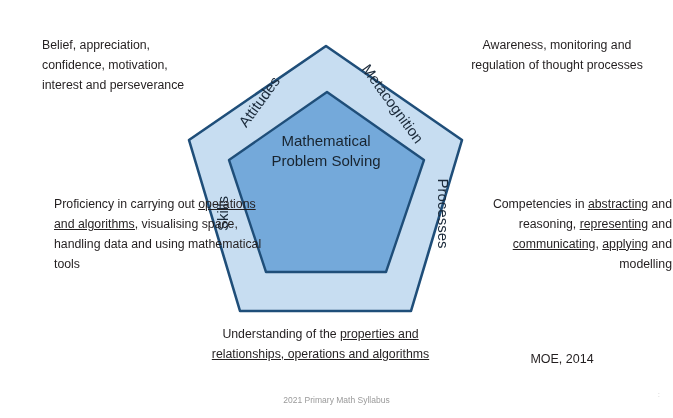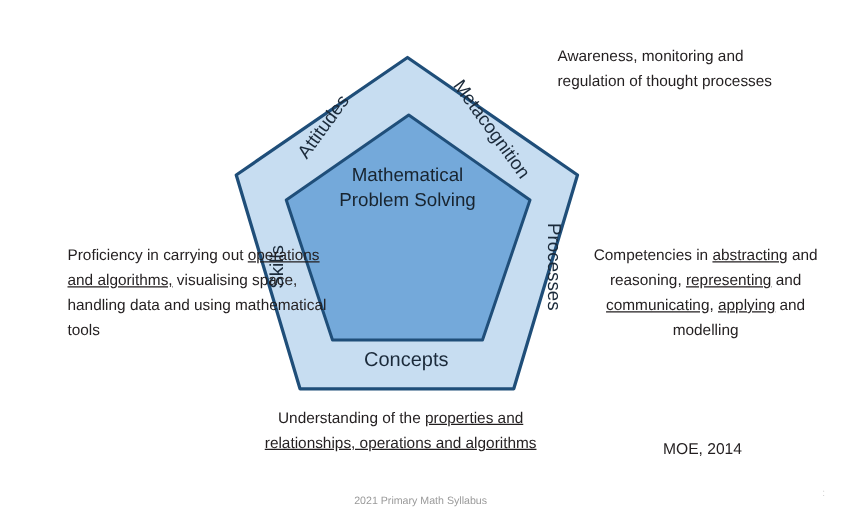--- a/index.html
+++ b/index.html
@@ -19,23 +19,23 @@
   .caption {
     position: absolute;
     font-size: 12.3px;
     line-height: 1.62;
     color: #231f20;
     white-space: pre-line;
   }
   .caption .u { text-decoration: underline; }
 
   #cap-attitudes { left: 42px; top: 36px; width: 230px; text-align: left; }
-  #cap-metacognition { left: 446px; top: 36px; width: 222px; text-align: left; }
+  #cap-metacognition { left: 446px; top: 36px; width: 222px; text-align: center; }
   #cap-skills { left: 32px; top: 195px; width: 215px; text-align: left; margin-left: 22px; }
-  #cap-processes { left: 457px; top: 195px; width: 215px; text-align: center; }
+  #cap-processes { left: 457px; top: 195px; width: 215px; text-align: right; }
   #cap-concepts {
     left: 189px; top: 325px; width: 263px;
     text-align: center;
   }
 
   #diagram {
     position: absolute;
     left: 0; top: 0;
     width: 673px; height: 418px;
   }
@@ -113,26 +113,28 @@
 <div id="slide">
 
   <svg id="diagram" viewBox="0 0 673 418">
     <polygon points="326,46 462,140 411,311 240,311 189,140" fill="#c7ddf1" stroke="#1f4e79" stroke-width="2.6" stroke-linejoin="round"></polygon>
     <polygon points="327,92 424,160 386,272 266,272 229,160" fill="#74a9da" stroke="#1f4e79" stroke-width="2.4" stroke-linejoin="round"></polygon>
   </svg>
 
   <div class="pent-label" id="lbl-attitudes">Attitudes</div>
   <div class="pent-label" id="lbl-metacognition">Metacognition</div>
   <div class="pent-label" id="lbl-processes">Processes</div>
-  <div class="pent-label" id="lbl-concepts">Concepts</div>
   <div class="pent-label" id="lbl-skills">Skills</div>
 
   <div id="lbl-core">Mathematical
 Problem Solving</div>
 
+  <div class="caption" id="cap-attitudes">Belief, appreciation,
+confidence, motivation,
+interest and perseverance</div>
 
   <div class="caption" id="cap-metacognition">Awareness, monitoring and
 regulation of thought processes</div>
 
   <div class="caption" id="cap-skills"><span>Proficiency in carrying out </span><span class="u">operations and algorithms,</span><span> visualising space, handling data and using mathematical tools</span></div>
 
   <div class="caption" id="cap-processes"><span>Competencies in </span><span class="u">abstracting</span><span> and reasoning, </span><span class="u">representing</span><span> and </span><span class="u">communicating</span><span>, </span><span class="u">applying</span><span> and modelling</span></div>
 
   <div class="caption" id="cap-concepts"><span>Understanding of the </span><span class="u">properties and relationships, operations and algorithms</span></div>
 

